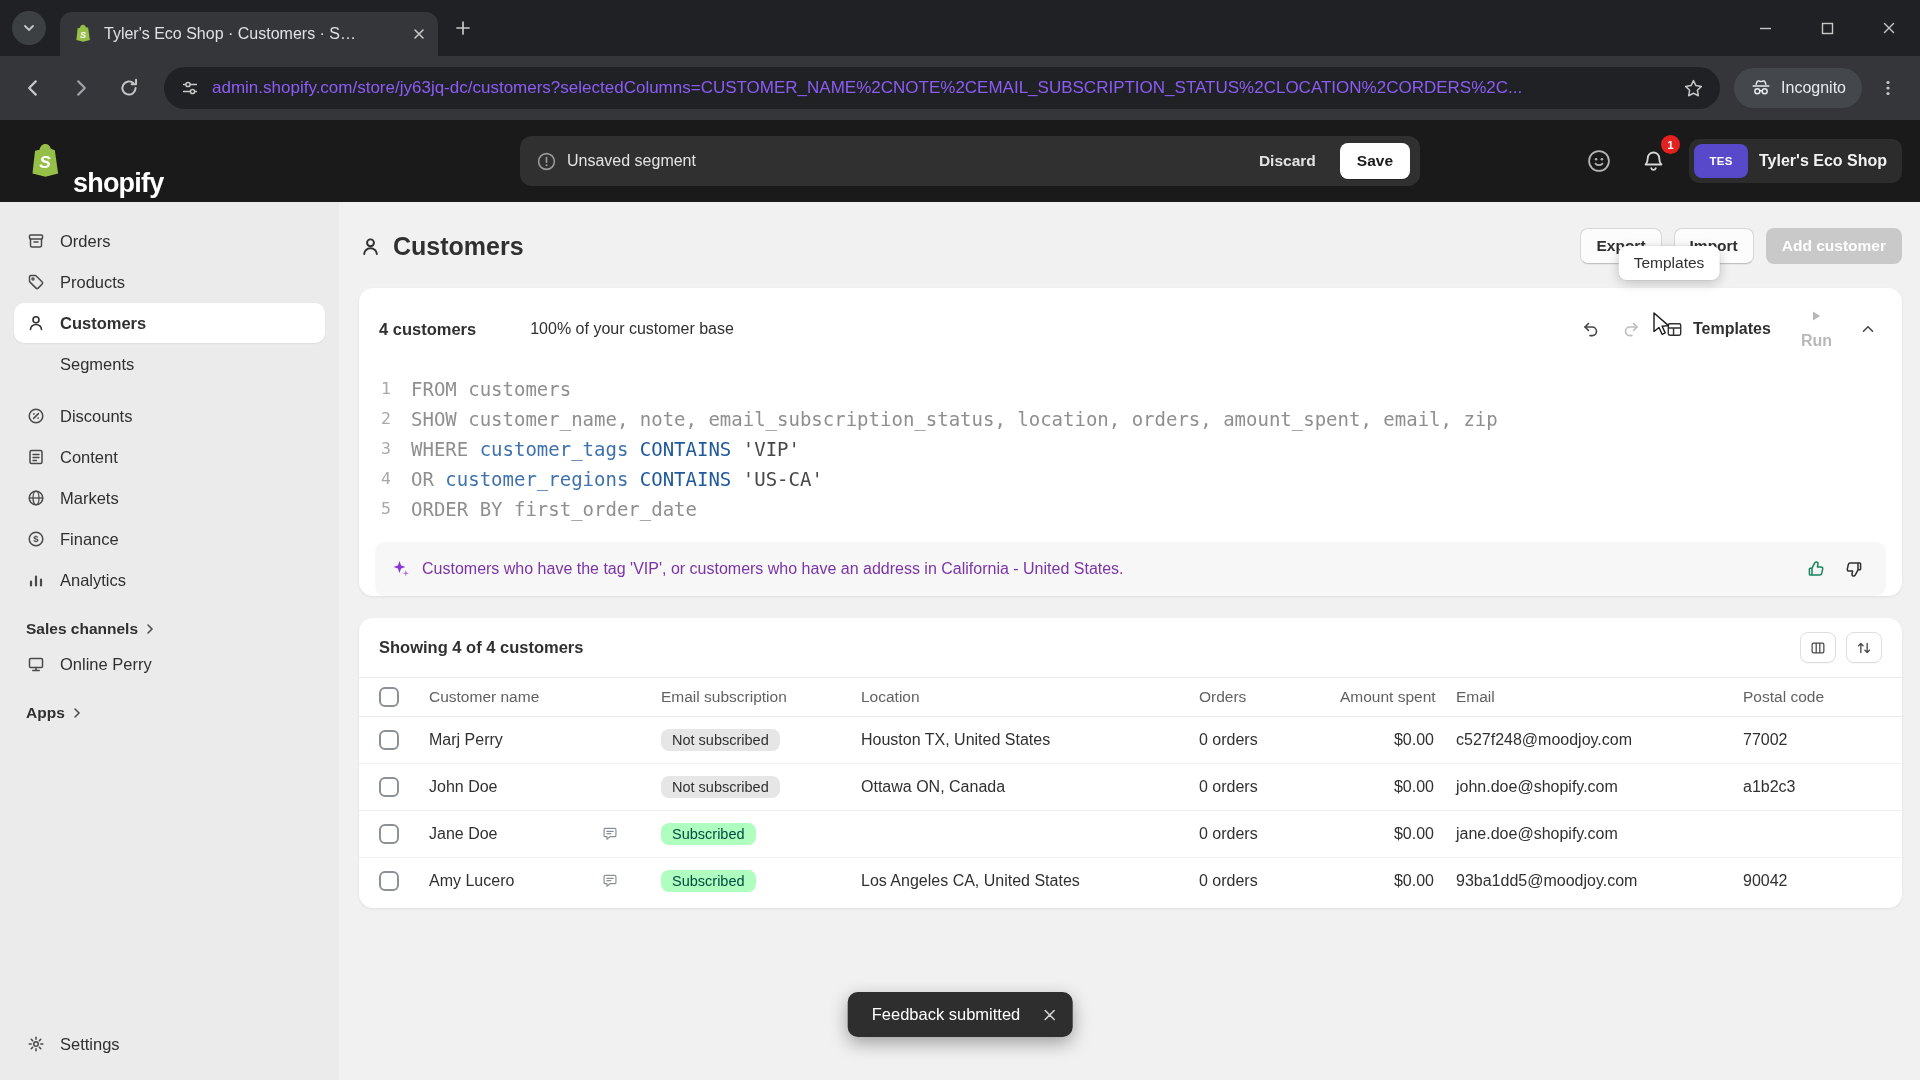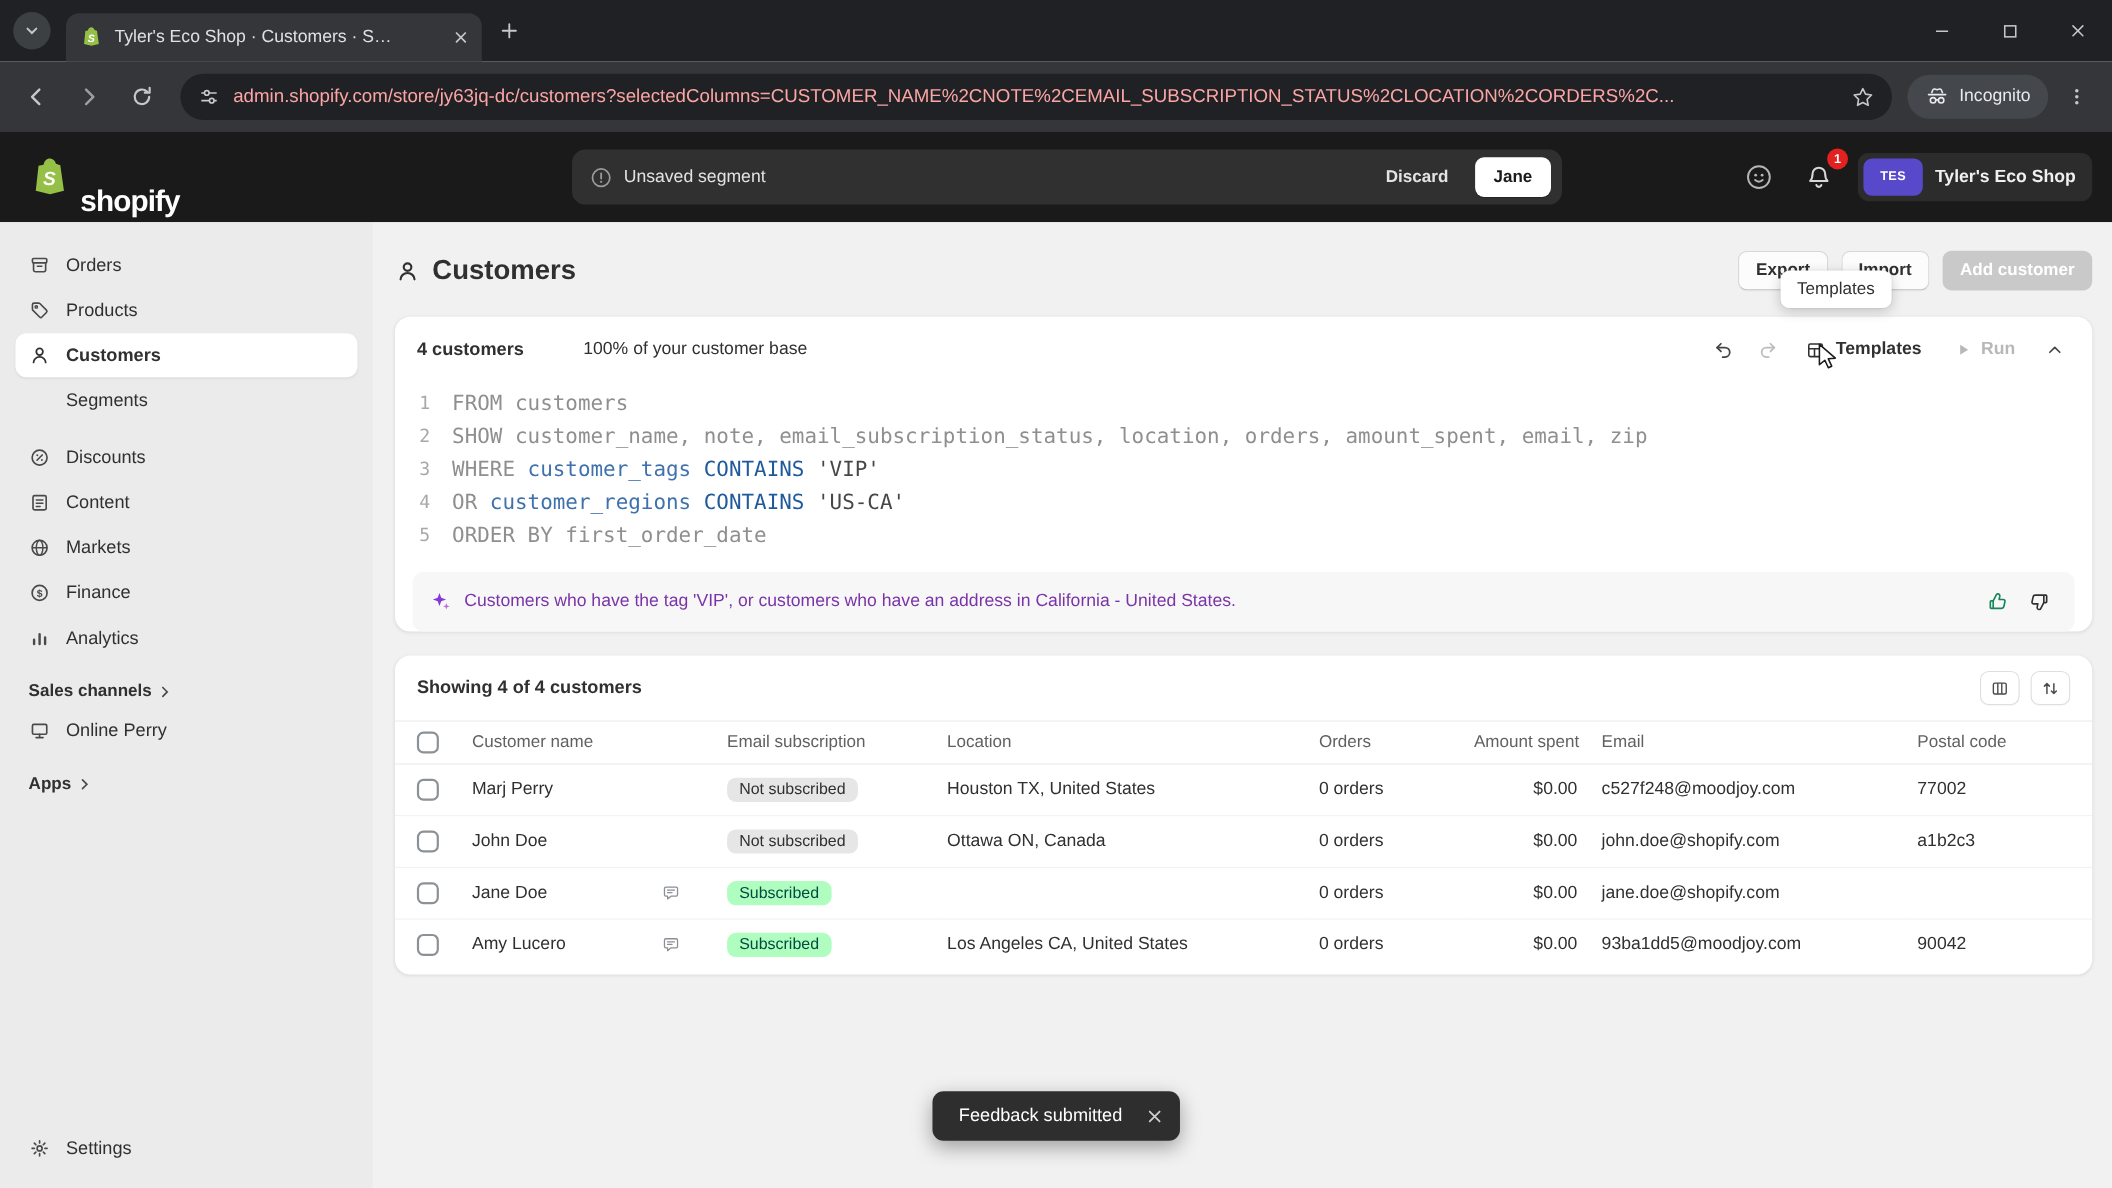--- a/index.html
+++ b/index.html
@@ -14,21 +14,21 @@
   .tab-title { color: #dfe1e5; font-size: 16px; flex: 1; white-space: nowrap; overflow: hidden; text-overflow: ellipsis; }
   .tab-close, .new-tab, .win-btn, .nav-btn, .icon-btn, .thumb-btn, .toast-close, .tool-btn { background: none; border: none; display: flex; align-items: center; justify-content: center; cursor: default; }
   .new-tab { width: 34px; height: 34px; margin-left: 8px; }
   .win-controls { margin-left: auto; display: flex; height: 100%; }
   .win-btn { width: 62px; height: 100%; }
 
   
   .toolbar { position: absolute; top: 56px; left: 0; right: 0; height: 64px; background: #35363a; display: flex; align-items: center; padding: 0 12px; gap: 6px; }
   .nav-btn { width: 42px; height: 42px; border-radius: 50%; flex: none; }
   .address-bar { flex: 1; height: 42px; background: #202124; border-radius: 21px; display: flex; align-items: center; padding: 0 16px; gap: 12px; margin: 0 8px; }
-  .url { color: #fca5a5; font-size: 17px; flex: 1; white-space: nowrap; overflow: hidden; }
+  .url { color: #8b5cf6; font-size: 17px; flex: 1; white-space: nowrap; overflow: hidden; }
   .star-btn { background: none; border: none; display: flex; flex: none; }
   .incognito-chip { display: flex; align-items: center; gap: 9px; background: #44474b; padding: 0 16px; height: 40px; border-radius: 20px; color: #e8eaed; font-size: 16px; flex: none; }
   .menu-btn { width: 40px; height: 40px; background: none; border: none; display: flex; align-items: center; justify-content: center; flex: none; }
 
   
   .admin-topbar { position: absolute; top: 120px; left: 0; right: 0; height: 82px; background: #1a1a1a; }
   .logo { position: absolute; left: 26px; top: 50%; transform: translateY(-50%); display: flex; align-items: center; gap: 9px; }
   .logo-word { color: #ffffff; font-size: 27px; font-weight: 700; letter-spacing: -0.8px; margin-top: 44px; }
   .context-bar { position: absolute; left: 520px; width: 900px; top: 16px; height: 50px; background: #303030; border-radius: 12px; display: flex; align-items: center; padding: 0 10px 0 16px; gap: 10px; }
   .unsaved { color: #e3e3e3; font-size: 16px; }
@@ -61,21 +61,21 @@
   .btn-primary-disabled { background: #c9c9c9; color: #ffffff; border: none; border-radius: 8px; padding: 9px 16px; font-size: 15.5px; font-weight: 600; }
 
   
   .editor-card { margin-top: 24px; background: #fff; border-radius: 14px; box-shadow: 0 1px 3px rgba(0,0,0,.08); }
   .editor-head { display: flex; align-items: center; padding: 12px 16px 6px 20px; }
   .seg-count { font-size: 16.5px; font-weight: 700; color: #303030; }
   .seg-base { font-size: 16px; color: #303030; margin-left: 54px; }
   .editor-controls { margin-left: auto; display: flex; align-items: center; gap: 4px; }
   .icon-btn { width: 36px; height: 36px; border-radius: 8px; }
   .templates-btn { display: flex; align-items: center; gap: 9px; font-size: 16px; font-weight: 600; color: #303030; background: none; border: none; padding: 8px 12px; border-radius: 8px; }
-  .run-btn { display: flex; align-items: center; gap: 8px; font-size: 16px; font-weight: 600; color: #b8b8b8; background: none; border: none; padding: 8px 14px; }
+  .run-btn { display: flex; align-items: center; gap: 8px; font-size: 16px; font-weight: 600; color: #b8b8b8; background: none; border: none; padding: 8px 14px; flex-direction: column; }
   .code-area { padding: 10px 0 16px; font-family: "DejaVu Sans Mono", monospace; font-size: 19px; line-height: 30px; }
   .code-line { display: flex; white-space: pre; }
   .ln { width: 32px; text-align: right; color: #a8a8a8; flex: none; margin-right: 20px; font-size: 16.5px; }
   .tok-kw { color: #8f8f8f; }
   .tok-field { color: #3f72ad; }
   .tok-op { color: #20599c; }
   .tok-str { color: #474747; }
   .insight-bar { margin: 2px 16px 16px; background: #f7f7f7; border-radius: 10px; display: flex; align-items: center; gap: 11px; padding: 11px 16px; }
   .insight-text { font-size: 16px; color: #7b34a8; }
   .thumb-btn { width: 32px; height: 32px; }
@@ -211,21 +211,21 @@
       <span class="logo-word">shopify</span>
     </div>
     <div class="context-bar">
       <svg class="ic" width="21" height="21" viewBox="0 0 20 20">
           <circle cx="10" cy="10" r="7.5" stroke="#9a9a9a" stroke-width="1.5" fill="none"></circle>
           <path d="M10 6.3v4.4" stroke="#9a9a9a" stroke-width="1.6" stroke-linecap="round"></path>
           <circle cx="10" cy="13.6" r="1" fill="#9a9a9a"></circle>
         </svg>
       <span class="unsaved">Unsaved segment</span>
       <button class="discard-btn">Discard</button>
-      <button class="save-btn">Jane</button>
+      <button class="save-btn">Save</button>
     </div>
     <div class="topbar-right">
       <button class="icon-btn">
         <svg class="ic" width="28" height="28" viewBox="0 0 24 24">
             <circle cx="12" cy="12" r="8.5" stroke="#b5b5b5" stroke-width="1.5" fill="none"></circle>
             <circle cx="9.5" cy="10.5" r="1.1" fill="#b5b5b5"></circle>
             <circle cx="14.5" cy="10.5" r="1.1" fill="#b5b5b5"></circle>
             <path d="M9 14.2c.8.9 1.8 1.4 3 1.4s2.2-.5 3-1.4" stroke="#b5b5b5" stroke-width="1.5" fill="none" stroke-linecap="round"></path>
           </svg>
       </button>

